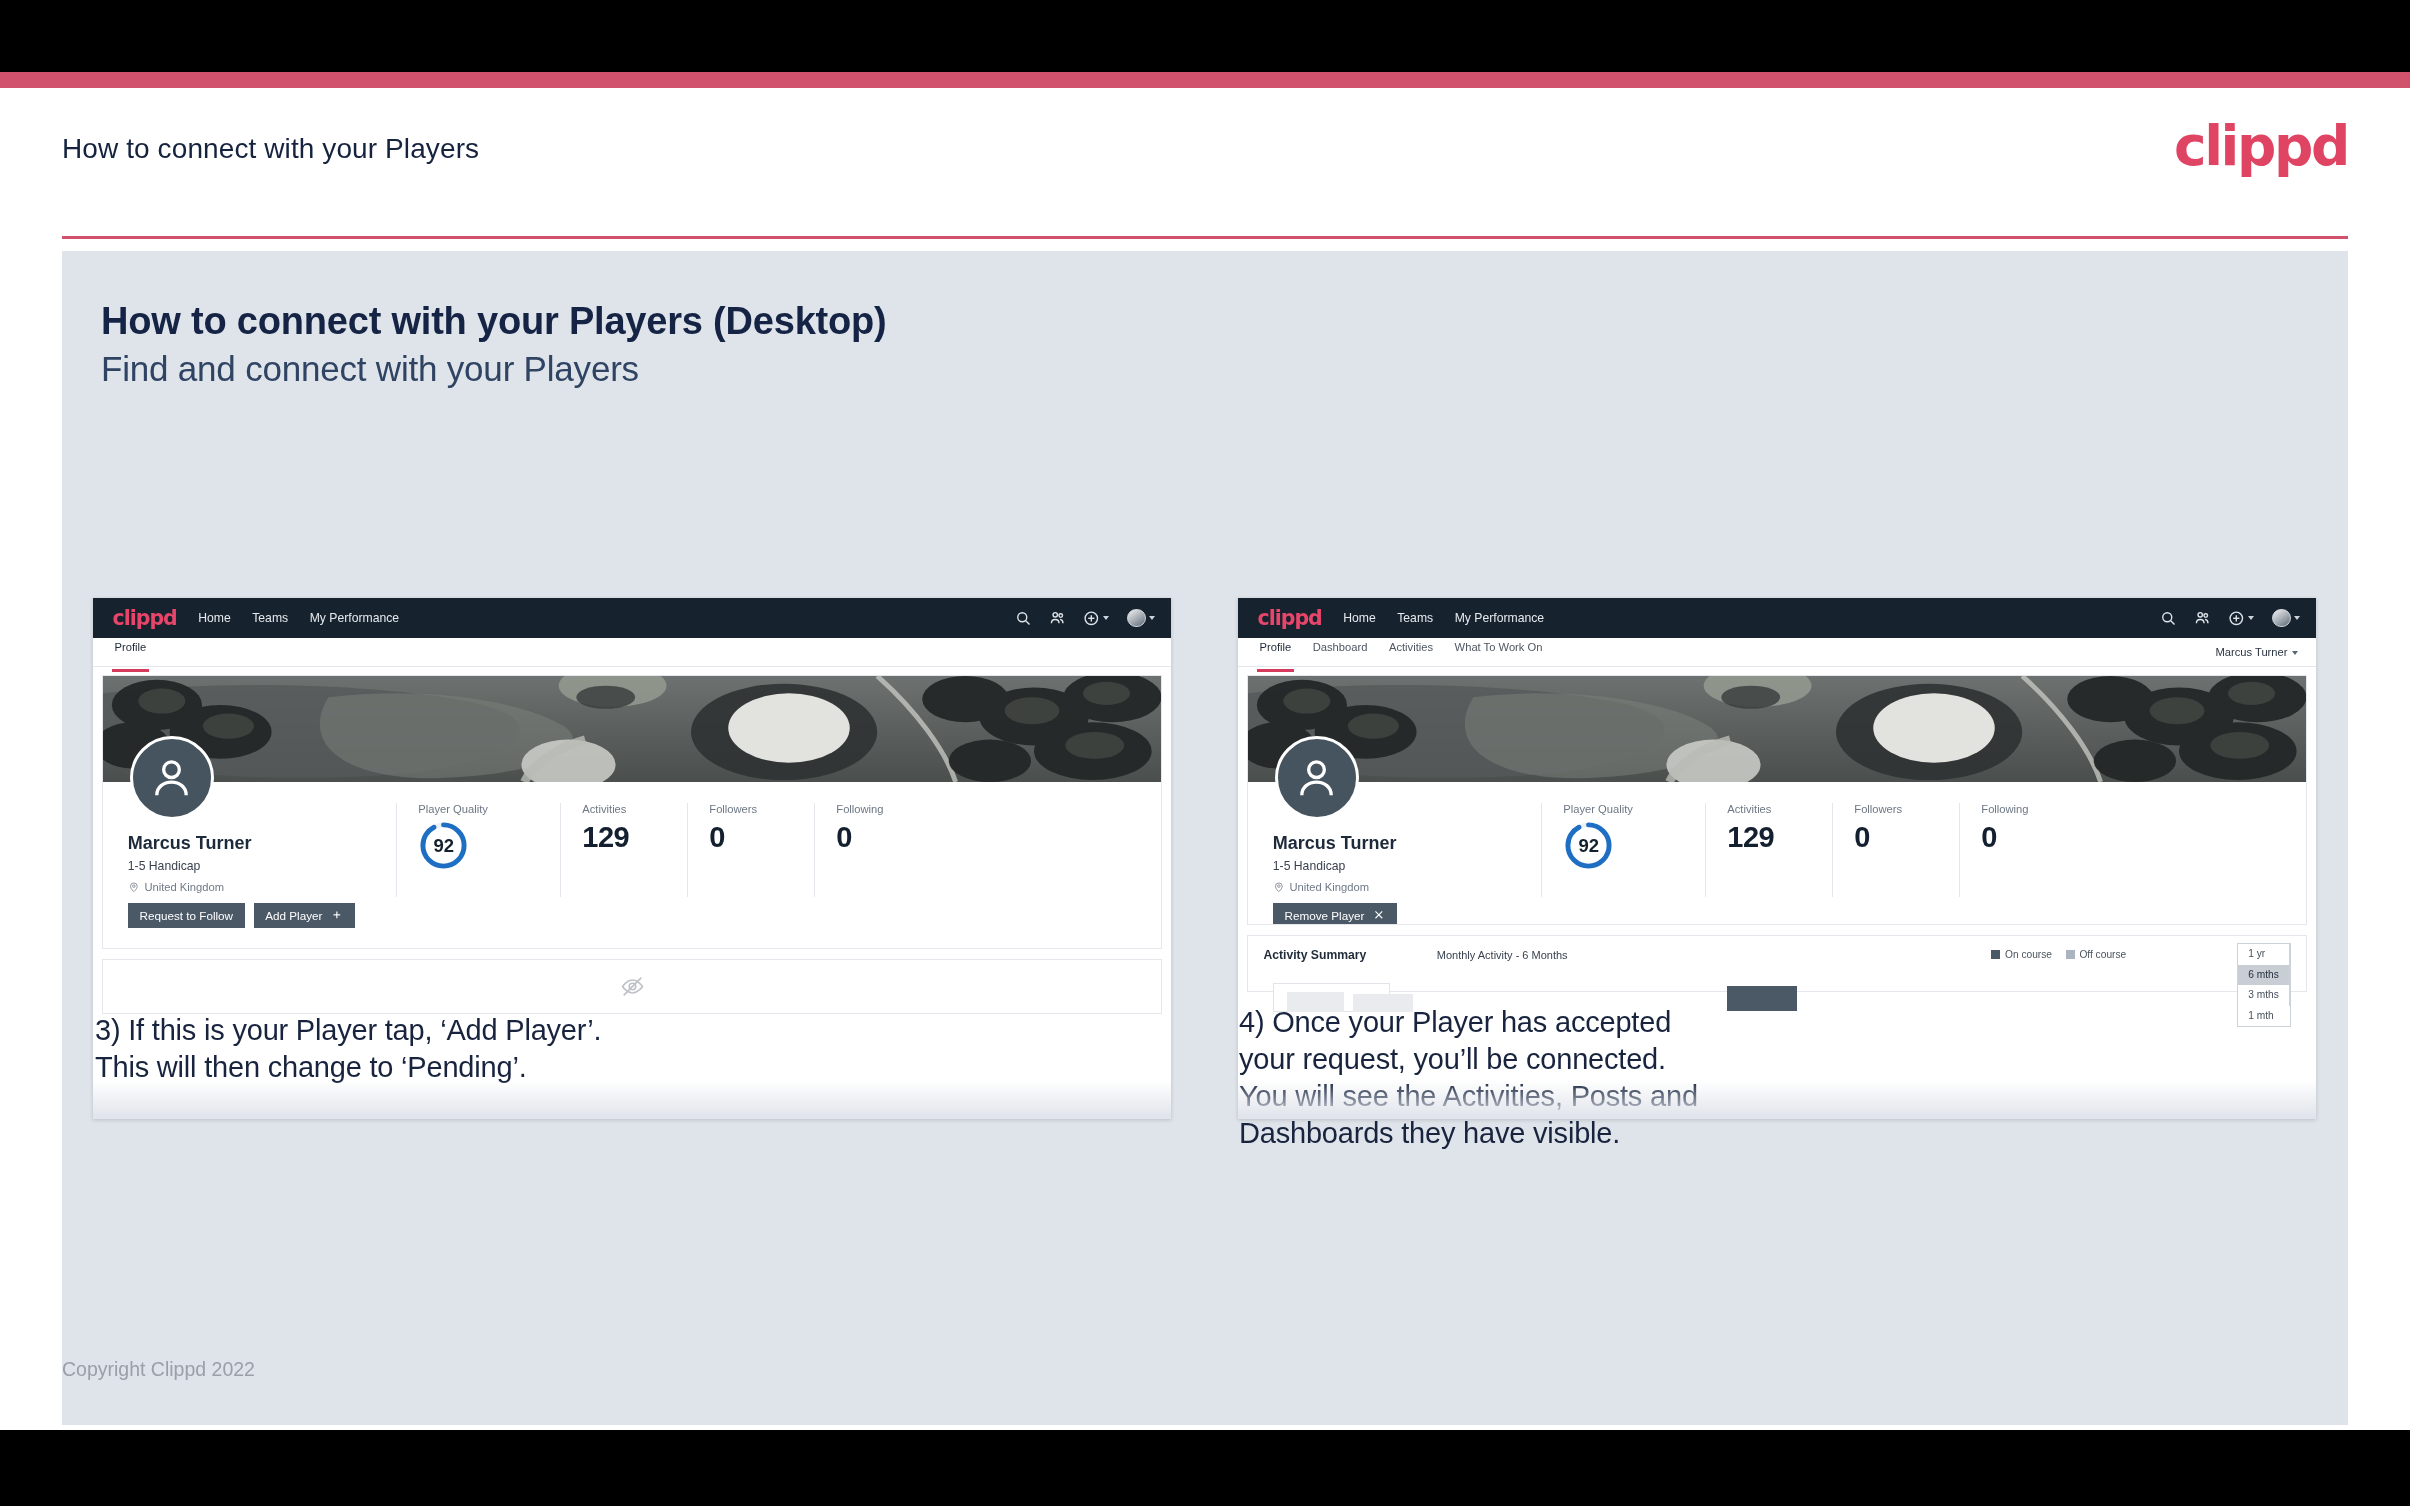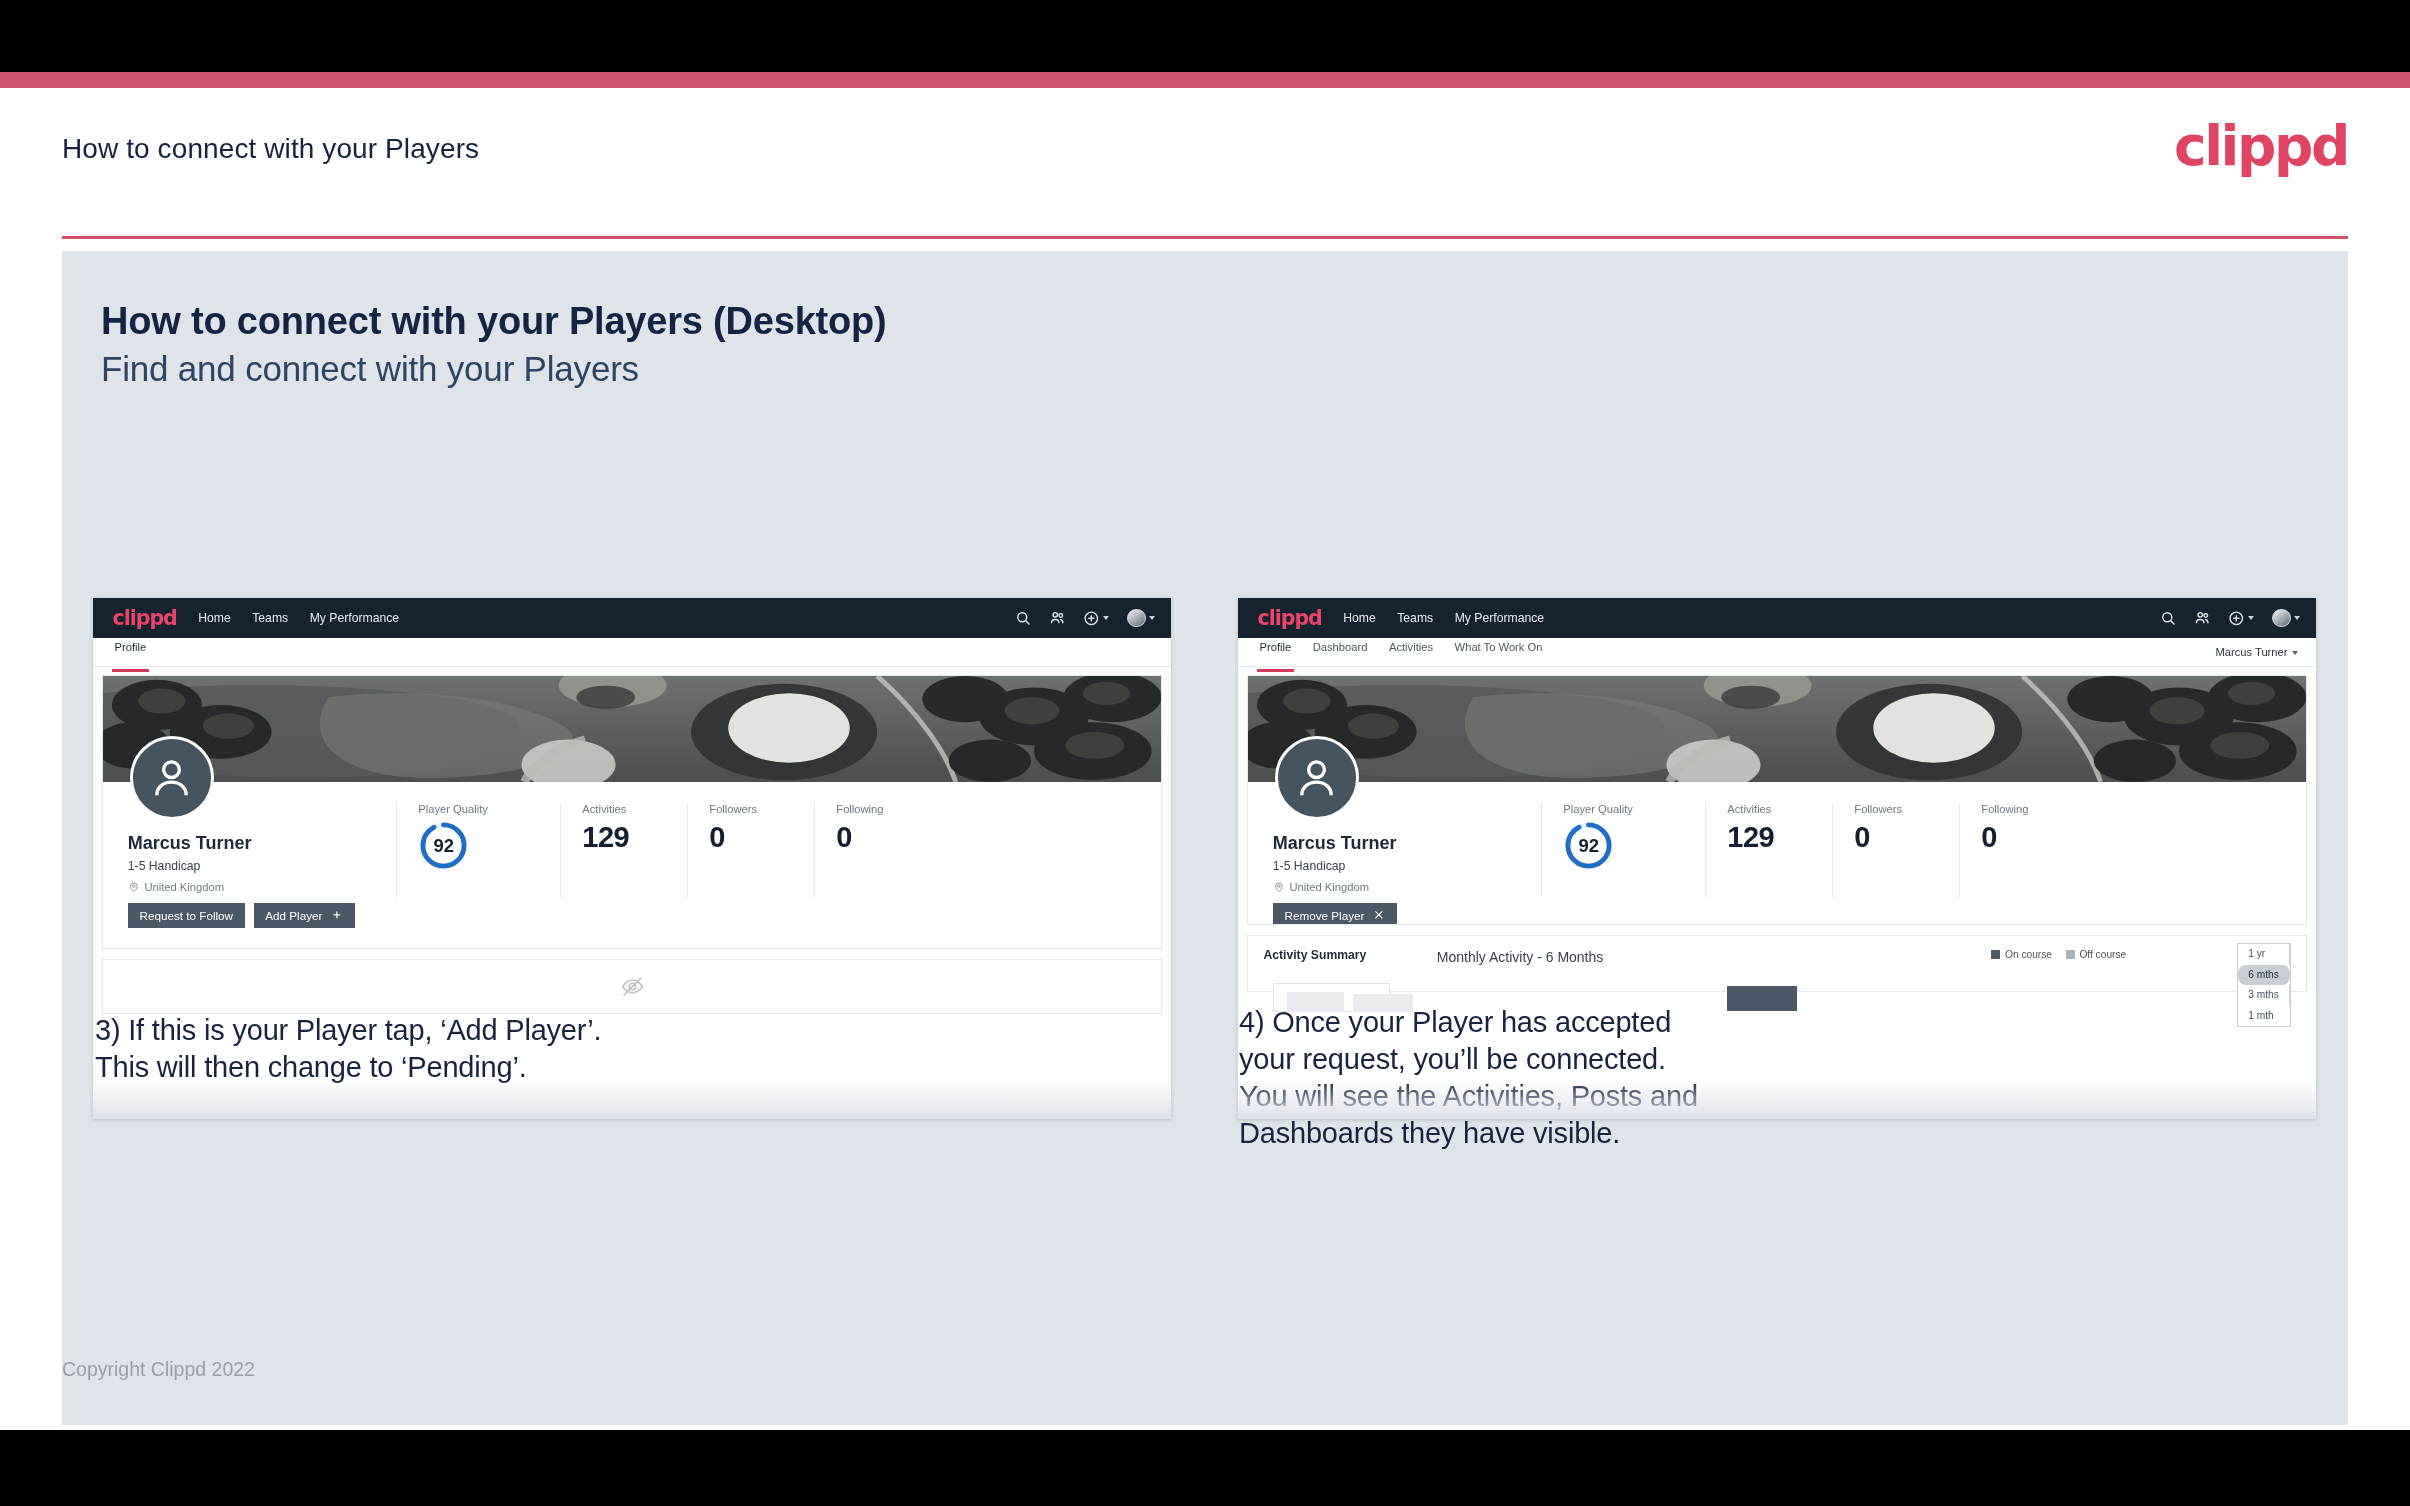--- a/index.html
+++ b/index.html
@@ -159,28 +159,28 @@
     background:linear-gradient(to bottom, rgba(255,255,255,0), #dfe3ea);
     pointer-events:none; z-index:6;
   }
 
   
   .act-card {
     position:relative; margin:9.8px 8.8px 0 8.8px; height:57px; background:#fff;
     border:1px solid #e4e7eb;
   }
   .act-title { position:absolute; left:15.6px; top:12.7px; font-size:12.2px; font-weight:bold; color:#1f2b38; }
-  .act-sub   { position:absolute; left:189px; top:13.7px; font-size:14px; color:#38424f; }
+  .act-sub   { position:absolute; left:189px; top:13.7px; font-size:11px; color:#38424f; }
   .legend { position:absolute; right:180px; top:13.7px; display:flex; gap:13.7px; }
   .legend i { width:8.8px; height:8.8px; display:inline-block; margin-right:4.9px; }
   .legend span { font-size:10.2px; color:#4a545f; display:flex; align-items:center; }
   .seg { position:absolute; right:15.6px; top:7.8px; display:flex; border:1px solid #ccd2d9;flex-direction:column; }
   .seg div { font-size:10.2px; color:#45505c; padding:0 9.8px; height:20.5px; line-height:20.5px; border-right:1px solid #ccd2d9; background:#fff; }
   .seg div:last-child { border-right:none; }
-  .seg div.on { background:#c9ced5; color:#1f2b38;border-radius:8px; }
+  .seg div.on { background:#c9ced5; color:#1f2b38; }
   .act-bits { position:absolute; left:15.6px; top:47px; width:1034px; height:29px; }
   .bit { position:absolute; background:#e9ebee; }
   .bar-dark { position:absolute; background:#4b5866; }
   .bit-frame { position:absolute; left:9.8px; top:0; width:117px; height:29px; border:1px solid #e1e4e8; background:#fff; }
 
   
   .cap {
     position:absolute; font-size:29px; color:#18243e; line-height:1.28; letter-spacing:-0.2px;
   }
   .cap-a { left:33px;   top:761px; }

